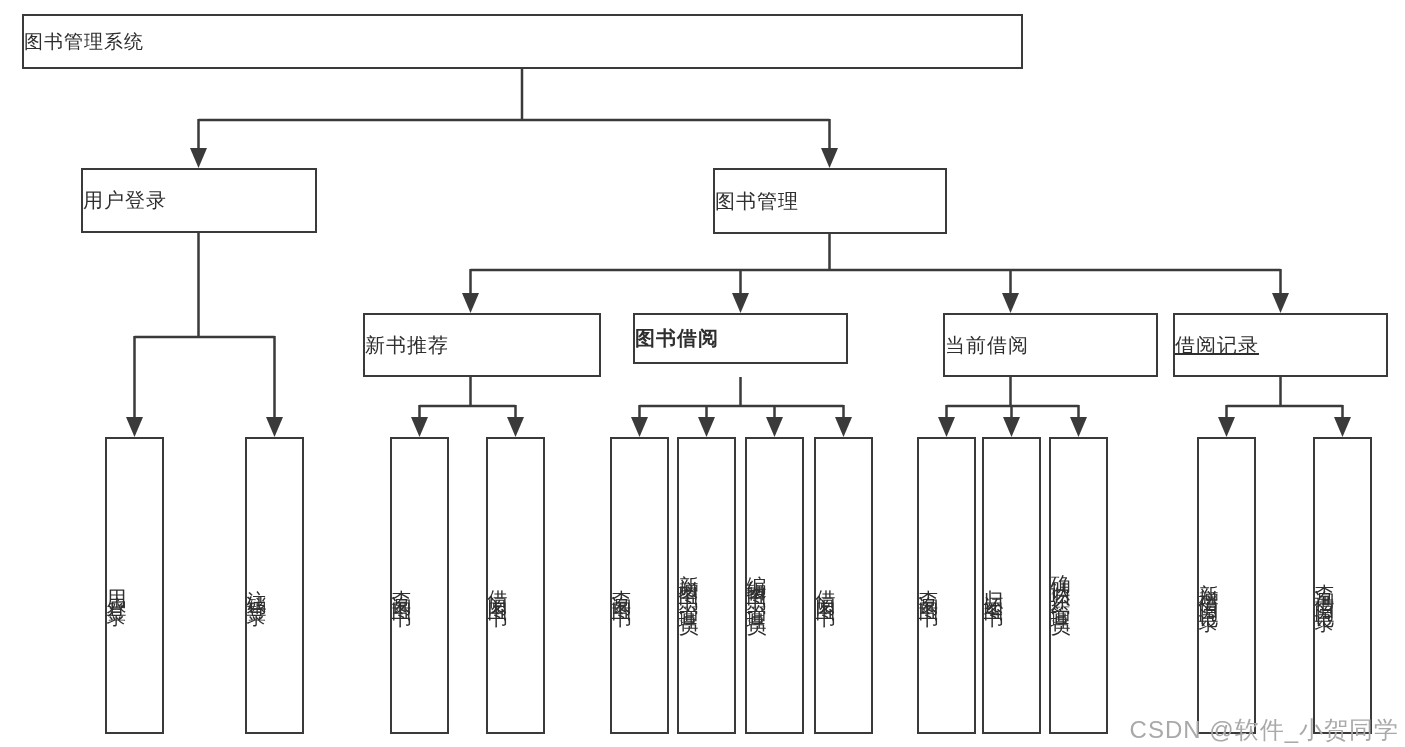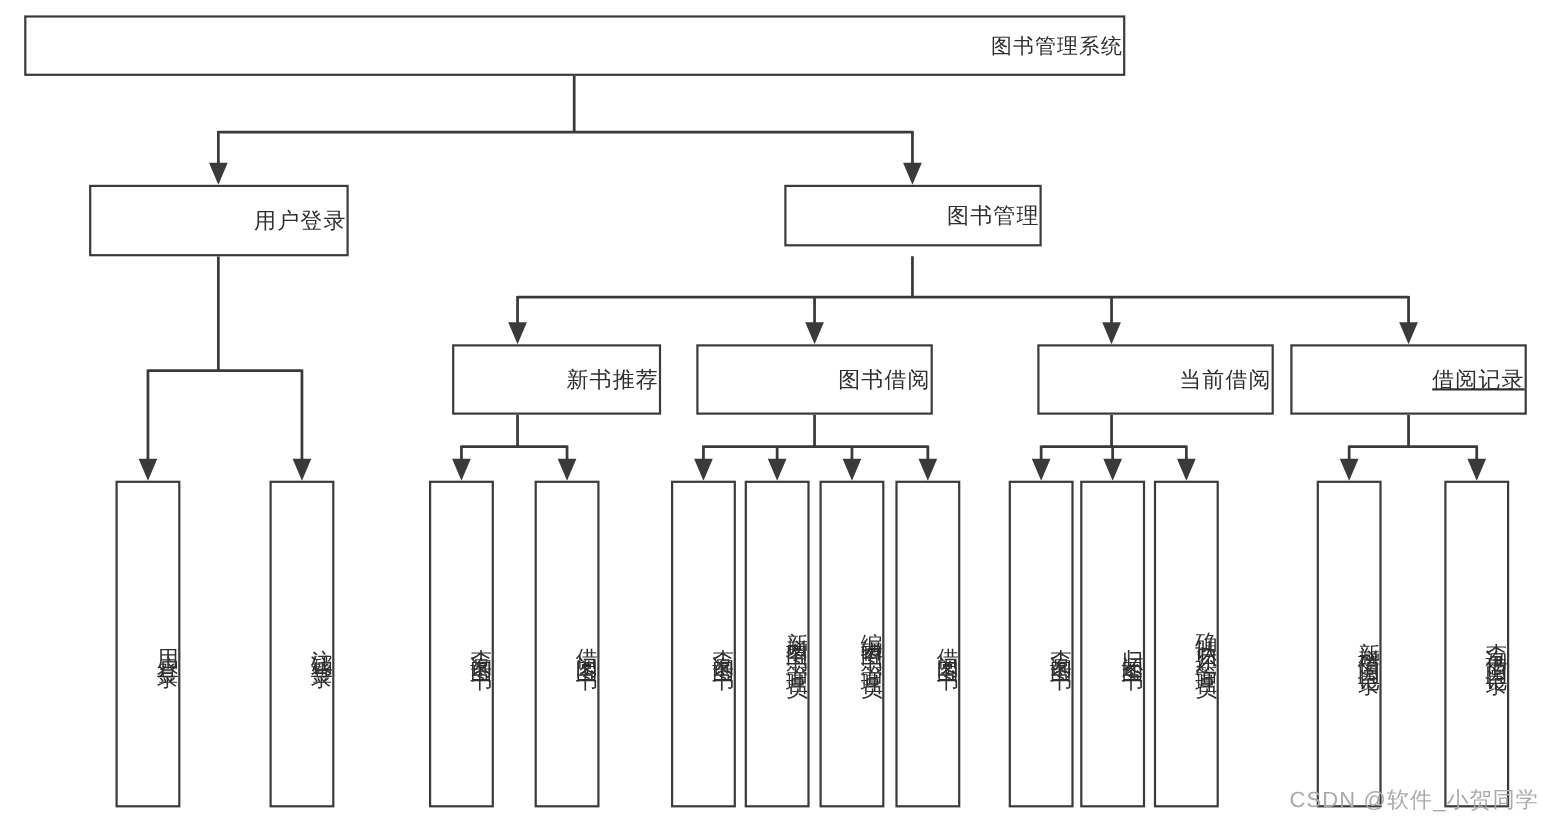--- a/index.html
+++ b/index.html
@@ -12,21 +12,21 @@
   }
   #canvas { position: absolute; left: 0; top: 0; width: 1405px; height: 747px; }
   #wires { position: absolute; left: 0; top: 0; }
   .node {
     position: absolute;
     background: #ffffff;
     border: 2.5px solid #3a3a3a;
     box-sizing: border-box;
     display: flex;
     align-items: center;
-    justify-content: flex-end;
+    justify-content: flex-start;
     color: #2e2e2e;
     z-index: 2;
   }
   .hlabel {
     font-size: 20px;
     letter-spacing: 1px;
     white-space: nowrap;
   }
   .root .hlabel { font-size: 19px; }
   .vtext {
@@ -34,21 +34,21 @@
     text-orientation: mixed;
     font-size: 20px;
     letter-spacing: 6px;
     line-height: 1;
     white-space: nowrap;
   }
   .watermark {
     position: absolute;
     top: 714px;
     right: 6px;
-    font-size: 20px;
+    font-size: 24px;
     color: #a9a9a9;
     letter-spacing: 1px;
     z-index: 5;
     white-space: nowrap;
   }
 </style>
 </head>
 <body>
 
 <div id="canvas">
@@ -93,28 +93,28 @@
     </g>
   </svg>
 
   <div class="node root" style="left:22px; top:14px; width:1001px; height:55px;">
     <span class="hlabel">图书管理系统</span>
   </div>
 
   <div class="node" style="left:81px; top:168px; width:236px; height:65px;">
     <span class="hlabel">用户登录</span>
   </div>
-  <div class="node" style="left:713px; top:168px; width:234px; height:56px;">
+  <div class="node" style="left:713px; top:168px; width:234px; height:66px;">
     <span class="hlabel">图书管理</span>
   </div>
 
-  <div class="node" style="left:363px; top:313px; width:190px; height:64px;margin-left:48px;">
+  <div class="node" style="left:363px; top:313px; width:238px; height:64px;">
     <span class="hlabel">新书推荐</span>
   </div>
-  <div class="node" style="left:633px; top:313px; width:215px; height:64px;">
+  <div class="node" style="left:633px; top:313px; width:215px; height:51px;font-weight:bold;">
     <span class="hlabel">图书借阅</span>
   </div>
   <div class="node" style="left:903px; top:313px; width:215px; height:64px;margin-left:40px;">
     <span class="hlabel">当前借阅</span>
   </div>
   <div class="node" style="left:1173px; top:313px; width:215px; height:64px;text-decoration:underline;">
     <span class="hlabel">借阅记录</span>
   </div>
 
   <div class="node" style="left:105px; top:437px; width:59px; height:297px;">

